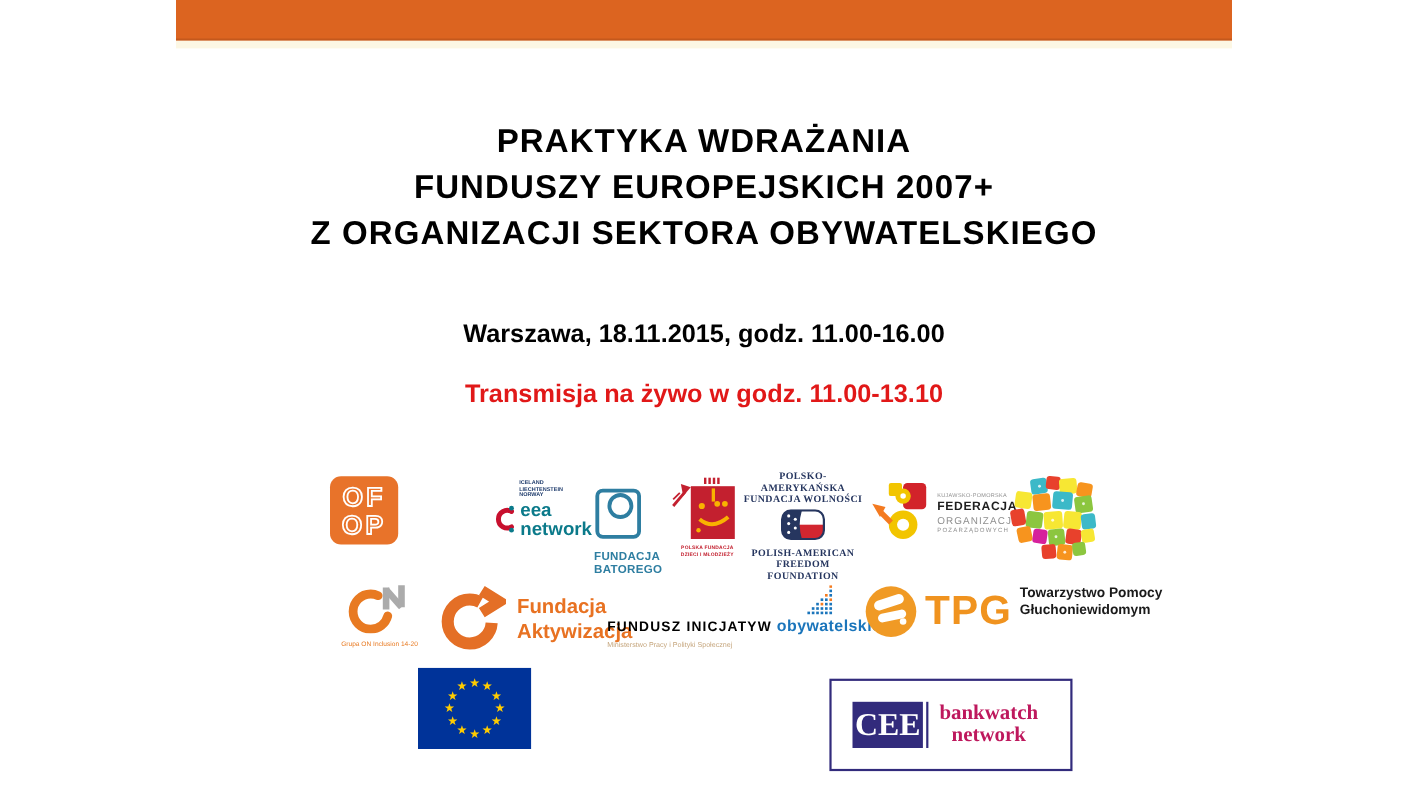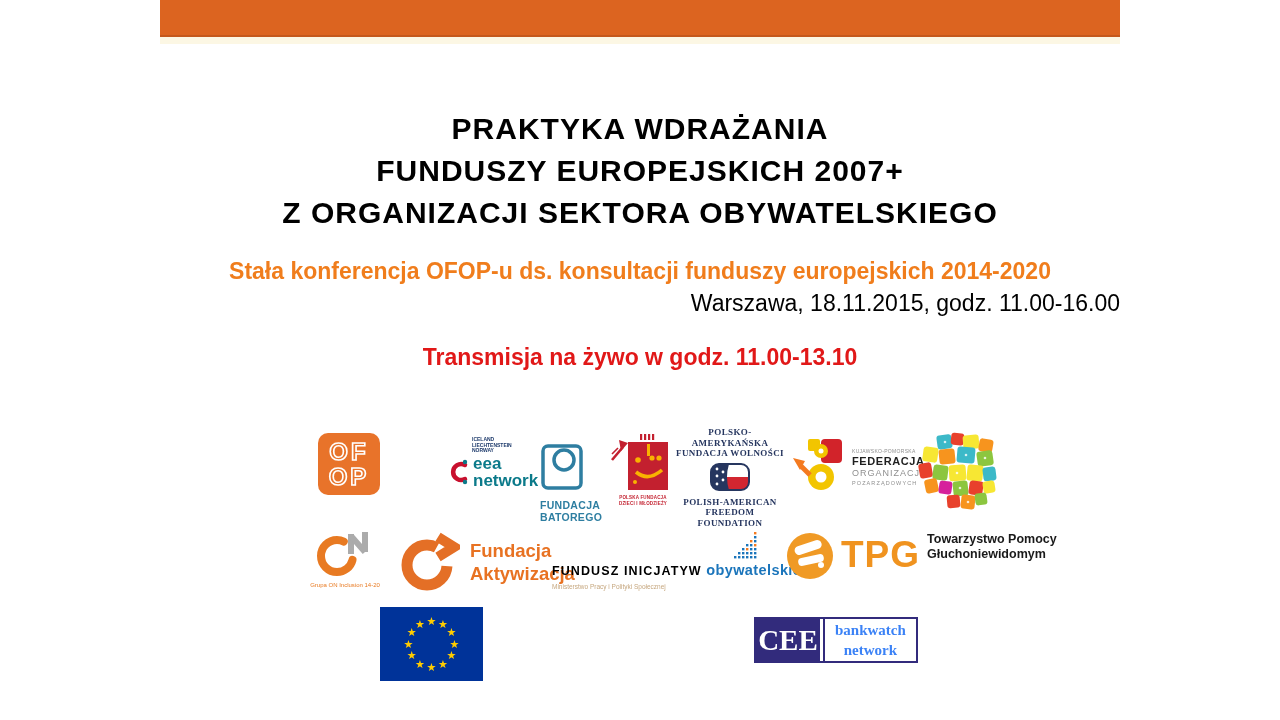--- a/index.html
+++ b/index.html
@@ -10,27 +10,27 @@
 
   
   .top-bar{left:160px;top:0;width:960px;height:35px;background:#DC6420;border-bottom:2px solid #C4581C;}
   .cream-strip{left:160px;top:37px;width:960px;height:7px;background:#FCF7E4;}
 
   
   .title{left:100px;top:108px;width:1080px;text-align:center;color:#000;
          font-size:30px;font-weight:bold;line-height:42px;letter-spacing:1px;}
   .subtitle{left:80px;top:258px;width:1120px;text-align:center;color:#F07D1C;
             font-size:23px;font-weight:bold;}
-  .dateline{left:160px;top:290px;width:960px;text-align:right;color:#000;
-            font-size:23px;font-weight:normal;}
+  .dateline{left:160px;top:290px;width:960px;text-align:center;color:#000;
+            font-size:23px;font-weight:bold;}
   .liveline{left:160px;top:344px;width:960px;text-align:center;color:#E11818;
             font-size:23px;font-weight:bold;}
 
   
-  .ofop{left:318px;top:433px;display:flex;gap:8px;align-items:flex-end;}
+  .ofop{left:300px;top:433px;display:flex;gap:8px;align-items:flex-end;}
   .ofop-icon{width:62px;height:62px;background:#E8732A;border-radius:10px;flex:0 0 auto;}
   .ofop-name{font-size:11.5px;line-height:13.5px;color:#3F3F3F;}
 
   .eea{left:448px;top:437px;width:92px;}
   .eea-countries{font-size:5px;line-height:5.5px;font-weight:bold;color:#1D3A6B;margin-left:24px;}
   .eea-row{display:flex;gap:3px;margin-top:1px;}
   .eea-name{font-size:17px;font-weight:bold;color:#0B7A8A;line-height:17px;}
 
   .batorego{left:540px;top:443px;width:70px;}
   .batorego-name{font-size:10.5px;line-height:11.5px;font-weight:bold;color:#2E7EA1;margin-top:3px;letter-spacing:0.3px;}
@@ -67,43 +67,42 @@
   .fio-caption{font-size:6.5px;color:#C6A77F;margin-top:4px;}
 
   .tpg{left:786px;top:532px;display:flex;gap:7px;align-items:flex-start;}
   .tpg-abbr{font-size:37px;font-weight:bold;color:#F0931F;letter-spacing:1px;line-height:46px;}
   .tpg-name{font-size:12.5px;line-height:15px;font-weight:bold;color:#1A1A1A;}
 
   
   .eu-flag{left:380px;top:607px;}
 
   .cee{left:754px;top:617px;display:flex;align-items:stretch;border:2px solid #322B7C;
-       background:#fff;padding:0;height:42px;}
+       background:#fff;padding:19px;height:42px;}
   .cee-left{background:#322B7C;color:#fff;display:flex;align-items:center;justify-content:center;
             width:64px;margin-right:3px;font-family:"Liberation Serif",serif;
             font-size:29px;font-weight:bold;}
   .cee-right{border-left:2px solid #322B7C;display:flex;align-items:center;justify-content:center;
-             padding:0 10px;color:#3b82f6;font-family:"Liberation Serif",serif;
-             font-size:15px;line-height:20px;font-weight:bold;text-align:center;}
+             padding:0 10px;color:#be185d;font-family:"Liberation Serif",serif;
+             font-size:19px;line-height:20px;font-weight:bold;text-align:center;}
 </style>
 </head>
 <body>
 
 <div id="slide">
 
   <div class="abs top-bar"></div>
   <div class="abs cream-strip"></div>
 
   <div class="abs title">
     <div>PRAKTYKA WDRAŻANIA</div>
     <div>FUNDUSZY EUROPEJSKICH 2007+</div>
     <div>Z ORGANIZACJI SEKTORA OBYWATELSKIEGO</div>
   </div>
 
-  <div class="abs subtitle">Stała konferencja OFOP-u ds. konsultacji funduszy europejskich 2014-2020</div>
   <div class="abs dateline">Warszawa, 18.11.2015, godz. 11.00-16.00</div>
   <div class="abs liveline">Transmisja na żywo w godz. 11.00-13.10</div>
 
   <div class="abs ofop">
     <div class="ofop-icon">
       <svg width="62" height="62" viewBox="0 0 62 62">
         <text x="31" y="27" text-anchor="middle" fill="none" stroke="#ffffff" stroke-width="1.6" font-family="Liberation Sans,sans-serif" font-size="24" font-weight="bold" letter-spacing="3">OF</text>
         <text x="31" y="52" text-anchor="middle" fill="none" stroke="#ffffff" stroke-width="1.6" font-family="Liberation Sans,sans-serif" font-size="24" font-weight="bold" letter-spacing="3">OP</text>
       </svg>
     </div>

